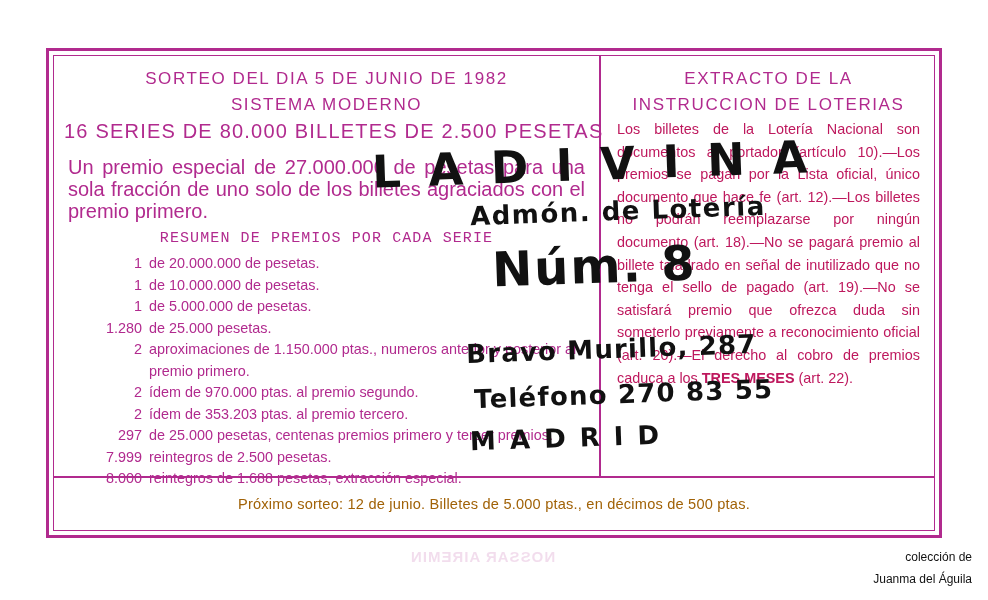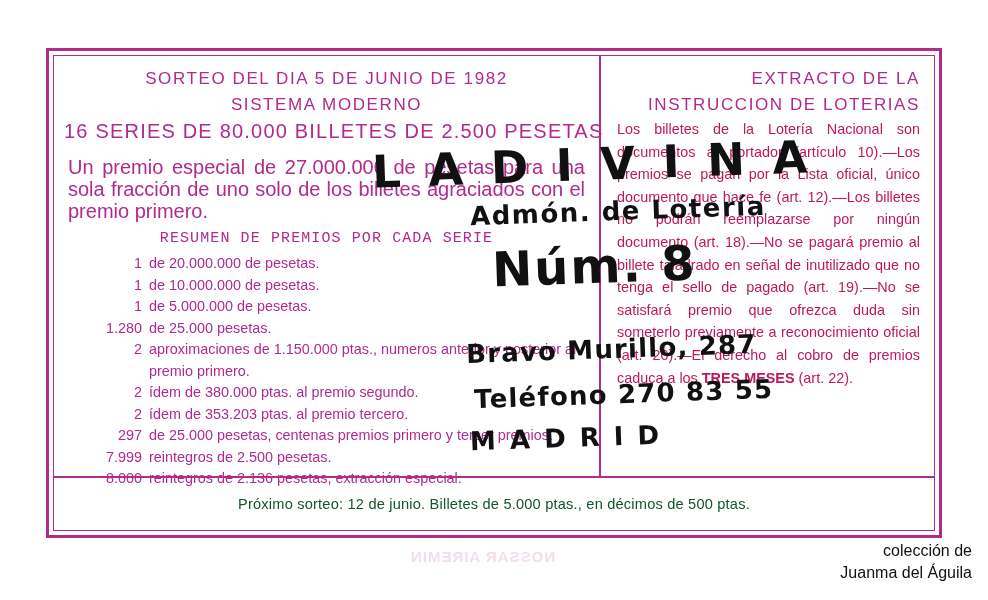--- a/index.html
+++ b/index.html
@@ -82,21 +82,21 @@
     font-size: 17px;
     line-height: 26px;
     white-space: nowrap;
   }
   .hdr.small {
     font-size: 20px;
     letter-spacing: 1.2px;
   }
   .rhdr {
     color: #b12a8e;
-    text-align: right;
+    text-align: center;
     letter-spacing: 1.6px;
     font-size: 17px;
     line-height: 26px;
     white-space: nowrap;
   }
   .body-txt {
     color: #b12a8e;
     font-size: 20px;
     line-height: 22px;
   }
@@ -138,21 +138,21 @@
   .right-body {
     text-align: justify;
     font-size: 14.4px;
     line-height: 22.6px;
     color: #be185d;
   }
   .bold {
     font-weight: bold;
   }
   .footer-txt {
-    color: #14532d;
+    color: #a16207;
     font-size: 14.6px;
     letter-spacing: .2px;
     white-space: nowrap;
   }
 
   
   #stamp {
     position: absolute;
     left: 0;
     top: 0;
@@ -221,24 +221,24 @@
     font-weight: bold;
   }
   #bleed-1 { left: 60px; top: 60px; }
   #bleed-2 { left: 60px; top: 160px; }
   #bleed-3 { left: 410px; top: 548px; }
 
   
   #credit {
     position: absolute;
     right: 16px;
-    bottom: 16px;
+    bottom: 10px;
     text-align: right;
     color: #111111;
-    font-size: 16px;
+    font-size: 12px;
     line-height: 22px;
   }
 </style>
 </head>
 <body>
 
 <div class="bleed" id="bleed-1">SORTEO DEL</div>
 <div class="bleed" id="bleed-2">RESUMEN DE</div>
 <div class="bleed" id="bleed-3">NOSSAR AIREMIN</div>
 
@@ -272,37 +272,37 @@
           <li>
             <span class="pq">1.280</span>
             <span class="pt">de       25.000 pesetas.</span>
           </li>
           <li>
             <span class="pq">2</span>
             <span class="pt">aproximaciones de 1.150.000 ptas., numeros anterior y posterior al premio primero.</span>
           </li>
           <li>
             <span class="pq">2</span>
-            <span class="pt">ídem de 380.000 ptas. al premio segundo.</span>
+            <span class="pt">ídem de 970.000 ptas. al premio segundo.</span>
           </li>
           <li>
             <span class="pq">2</span>
             <span class="pt">ídem de 353.203 ptas. al premio tercero.</span>
           </li>
           <li>
             <span class="pq">297</span>
             <span class="pt">de 25.000 pesetas, centenas premios primero y tercer premios.</span>
           </li>
           <li>
             <span class="pq">7.999</span>
             <span class="pt">reintegros de 2.500 pesetas.</span>
           </li>
           <li>
             <span class="pq">8.000</span>
-            <span class="pt">reintegros de 2.136 pesetas, extracción especial.</span>
+            <span class="pt">reintegros de 1.688 pesetas, extracción especial.</span>
           </li>
         </ul>
       </div>
 
       <div class="col-div"></div>
 
       <div class="col-right">
         <div class="rhdr">EXTRACTO DE LA</div>
         <div class="rhdr">INSTRUCCION DE LOTERIAS</div>
 

